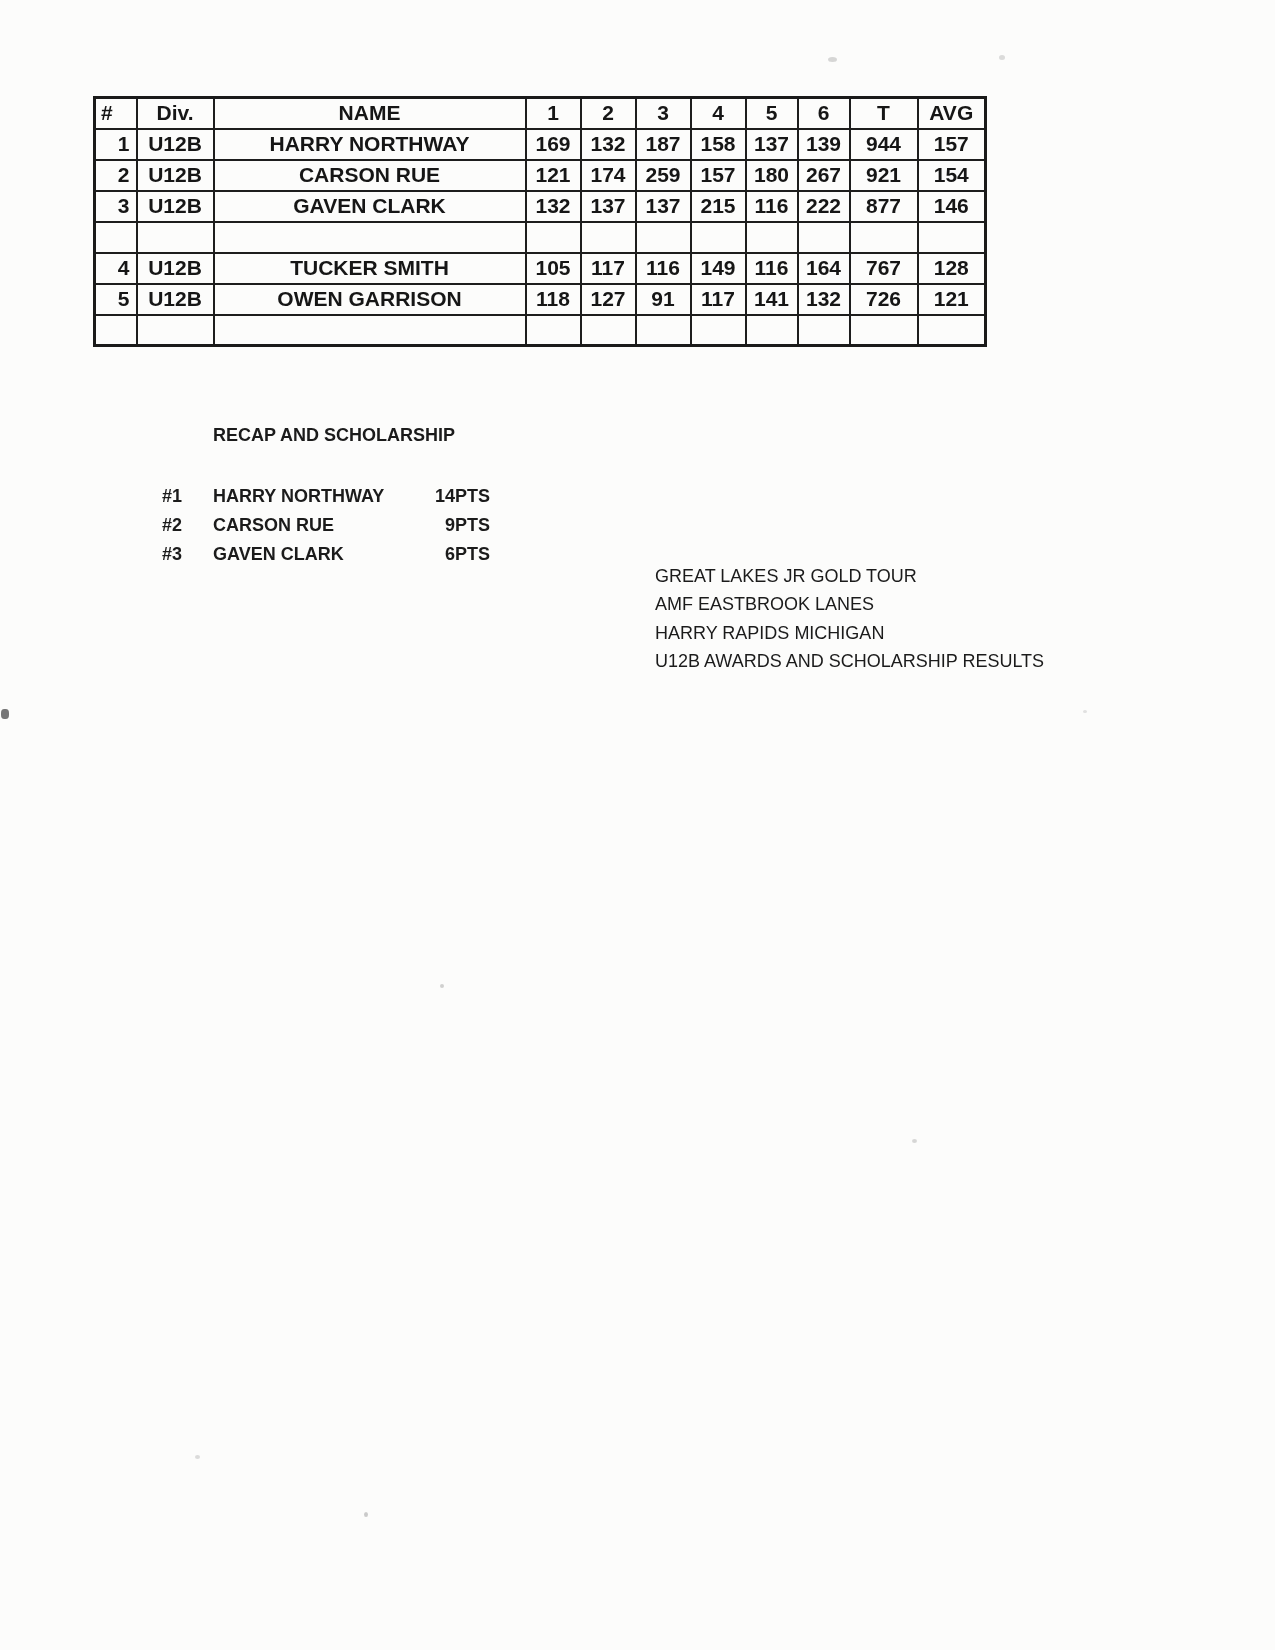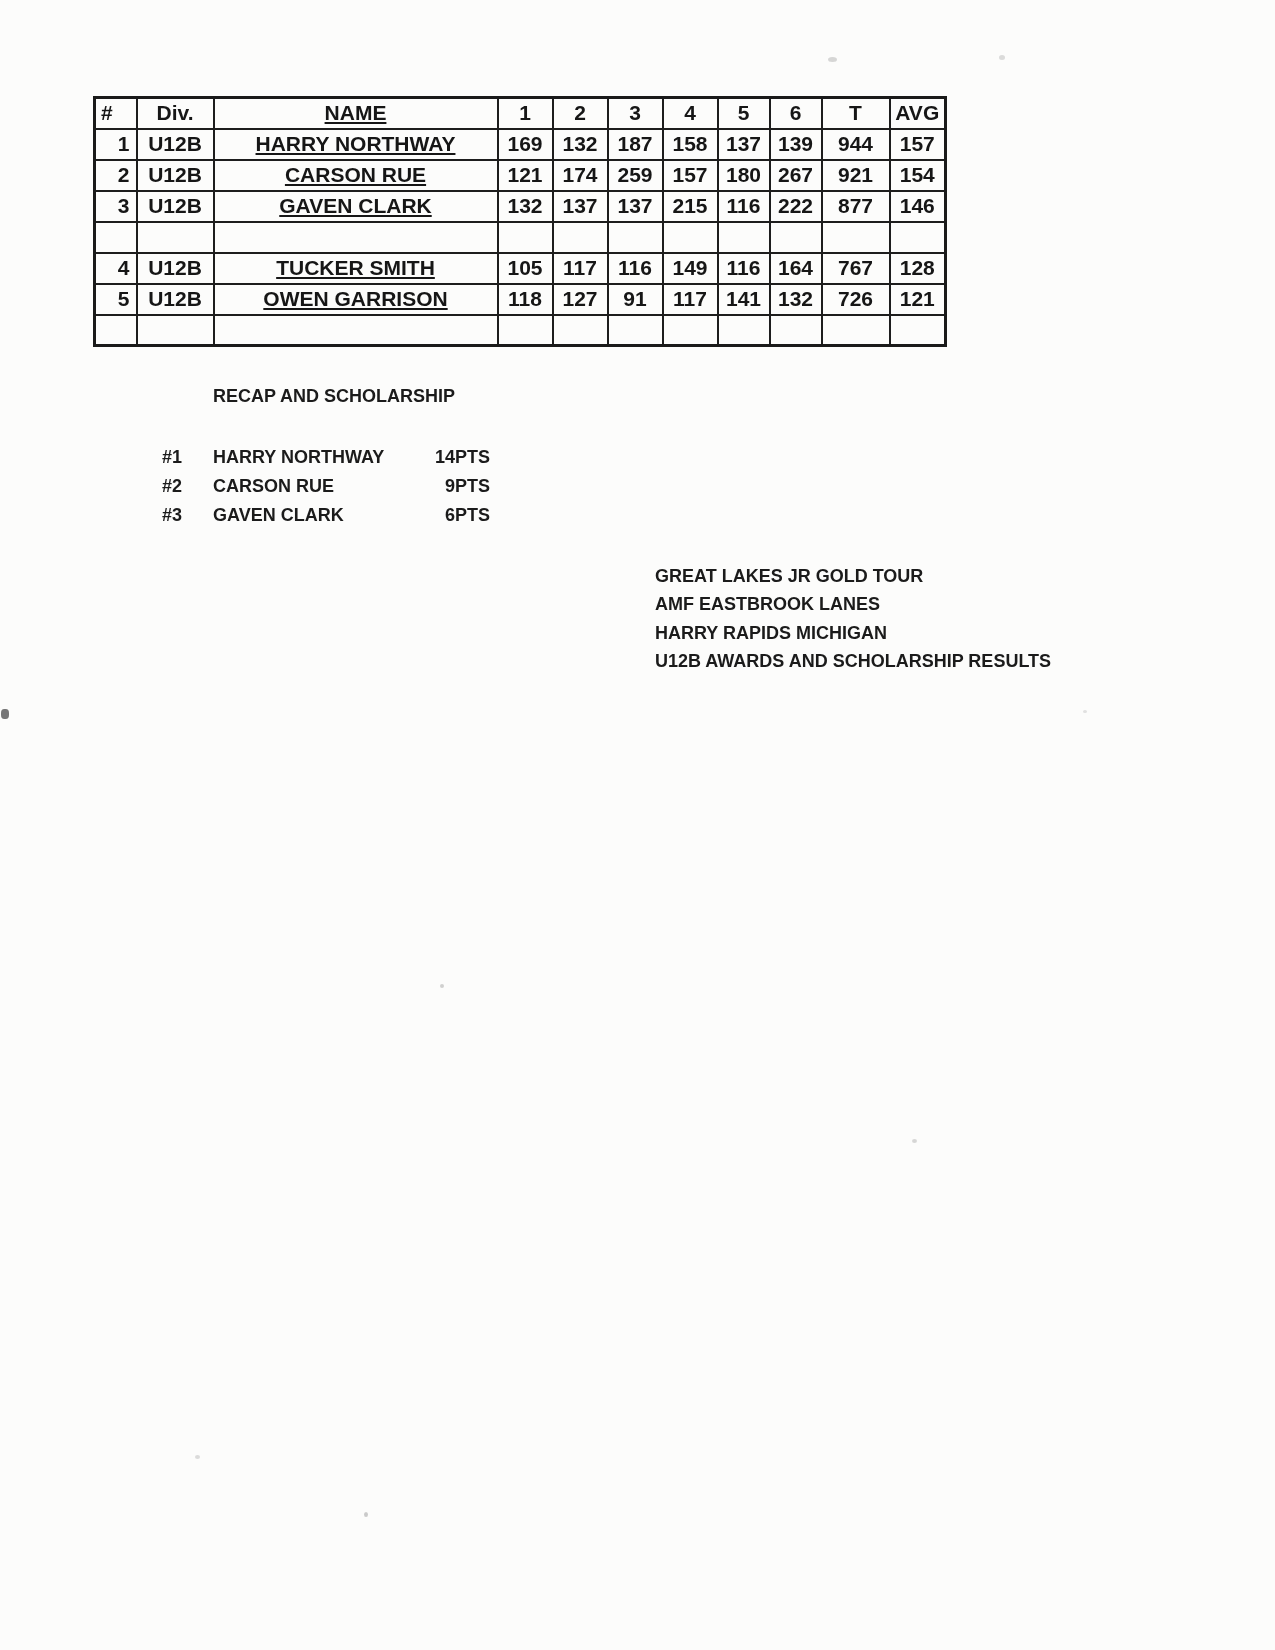--- a/index.html
+++ b/index.html
@@ -24,44 +24,44 @@
     border:2px solid #1d1d1d;
     height:31px;
     padding:0 3px;
     text-align:center;
     vertical-align:middle;
     white-space:nowrap;
     overflow:hidden;
   }
   .c0 { width:42px; }
   .c1 { width:77px; }
-  .c2 { width:284px;text-decoration:underline; }
+  .c2 { width:312px; }
   .c3, .c4, .c5, .c6 { width:55px; }
   .c7, .c8 { width:52px; }
   .c9 { width:68px; }
-  .c10 { width:56px; }
+  .c10 { width:68px; }
   .results td.c0 { text-align:right; padding-right:6px; }
   .results th.c0 { text-align:left; padding-left:5px; }
 
   
   .recap {
     position:absolute; left:162px; top:386px; width:328px;
     font-size:18px; font-weight:bold; color:#1b1b1b;
   }
-  .recap-title { margin-left:51px; line-height:21px; }
+  .recap-title { margin-left:51px; line-height:21px;margin-top:39px; }
   .recap-entries { margin-top:40px; }
   .recap-row { display:flex; height:29px; line-height:21px; }
   .recap-rank { width:51px; flex:none; }
   .recap-name { flex:1; text-align:left; }
   .recap-pts { flex:none; text-align:right; }
 
   
   .event-info {
     position:absolute; left:655px; top:562px;
-    font-size:18px; font-weight:bold; color:#1b1b1b;
+    font-size:18px; font-weight:normal; color:#1b1b1b;
     line-height:28.4px;
   }
 
   
   .speck { position:absolute; background:#8f8f8f; border-radius:50%; }
   .sp1 { left:828px; top:57px;  width:9px; height:5px; opacity:.35; }
   .sp2 { left:999px; top:55px;  width:6px; height:5px; opacity:.30; }
   .sp3 { left:1px;   top:709px; width:8px; height:10px; opacity:.75; background:#4a4a4a; border-radius:40%; }
   .sp4 { left:440px; top:984px; width:4px; height:4px; opacity:.40; }
   .sp5 { left:912px; top:1139px; width:5px; height:4px; opacity:.35; }

